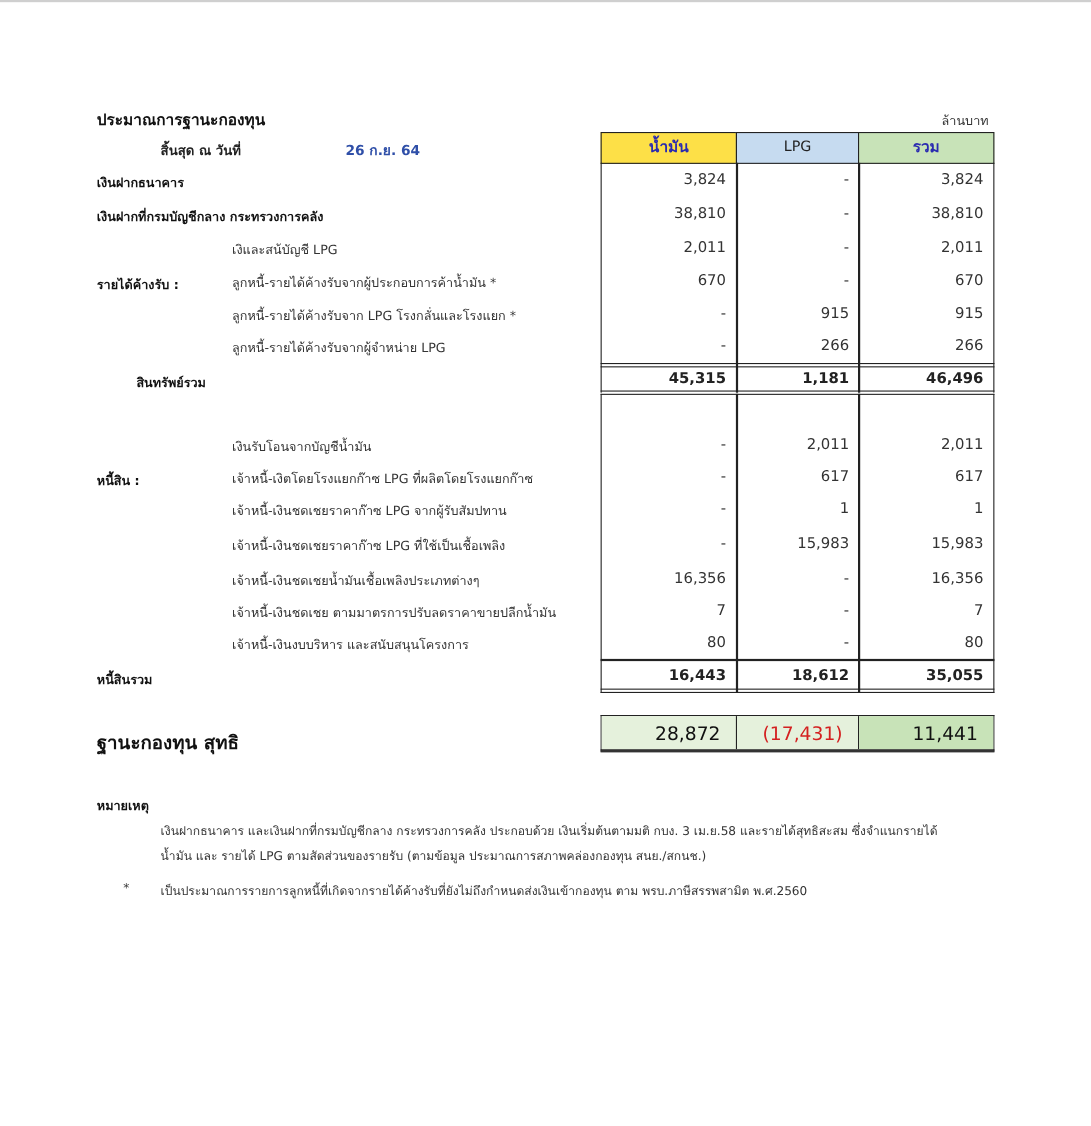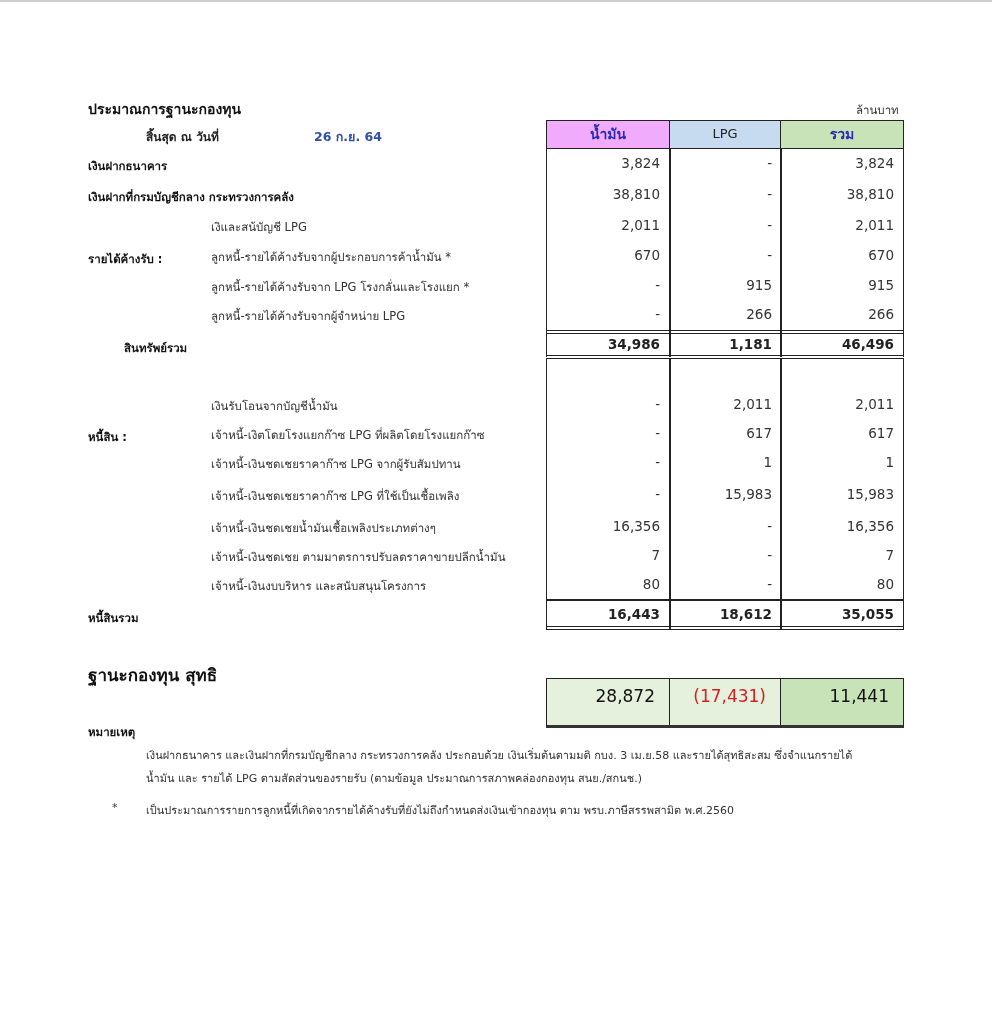--- a/index.html
+++ b/index.html
@@ -10,37 +10,37 @@
     .topline { position: absolute; left: 0; top: 0; width: 992px; height: 2px; background: #cfcfcf; }
     .abs { position: absolute; white-space: nowrap; }
     .title { left: 88px; top: 98px; font-size: 14px; font-weight: bold; color: #111; }
     .asof-label { left: 146px; top: 127px; font-size: 12px; font-weight: bold; color: #222; }
     .asof-date { left: 314px; top: 127px; font-size: 12.5px; font-weight: bold; color: #2f4fa8; }
     .unit { left: 856px; top: 101px; font-size: 11.5px; color: #333; }
     .lbl-b { font-size: 11.5px; font-weight: bold; color: #111; }
     .sub { left: 211px; font-size: 11.5px; color: #333; }
     .hdr { position: absolute; top: 120px; height: 29px; border: 1.5px solid #222; box-sizing: border-box;
            font-size: 14px; font-weight: bold; text-align: center; line-height: 26px; }
-    .hdr-oil { left: 546px; width: 124px; background: #f0abfc; color: #2a2ab0; }
+    .hdr-oil { left: 546px; width: 124px; background: #fde047; color: #2a2ab0; }
     .hdr-lpg { left: 669px; width: 112px; background: #c6dbf0; color: #222; font-weight: normal; font-size: 13px; }
     .hdr-tot { left: 780px; width: 124px; background: #c8e3b8; color: #2a2ab0; }
 
     .grid { position: absolute; left: 546px; width: 358px; box-sizing: border-box; border-left: 1.5px solid #222; border-right: 1.5px solid #222; }
     .vline { position: absolute; width: 1.5px; background: #222; }
     .hline { position: absolute; left: 546px; width: 358px; height: 1.5px; background: #222; }
     .dbl { position: absolute; left: 546px; width: 358px; height: 4px; border-top: 1.5px solid #222; border-bottom: 1.5px solid #222; box-sizing: border-box; }
 
     .num { position: absolute; font-size: 13.5px; color: #333; text-align: right; width: 100px; }
     .num.b { font-weight: bold; color: #222; }
     .c1 { left: 560px; }
     .c2 { left: 672px; }
     .c3 { left: 794px; }
 
-    .net-row { position: absolute; top: 650px; left: 546px; width: 358px; height: 50px; box-sizing: border-box;
-               border: 1.5px solid #222; border-bottom: 3px solid #333; display: flex; margin-top: 28px; }
+    .net-row { position: absolute; top: 650px; left: 546px; width: 358px; height: 34px; box-sizing: border-box;
+               border: 1.5px solid #222; border-bottom: 3px solid #333; display: flex; }
     .net-cell { height: 100%; box-sizing: border-box; font-size: 17px; text-align: right; padding-right: 14px; line-height: 35px; color: #111; }
     .net-c1 { width: 123px; background: #e5f1dc; border-right: 1.5px solid #222; }
     .net-c2 { width: 111px; background: #e5f1dc; border-right: 1.5px solid #222; color: #d42020; }
     .net-c3 { flex: 1; background: #c8e3b8; }
     .net-label { left: 88px; top: 661px; font-size: 17px; font-weight: bold; color: #111; }
 
     .note-h { left: 88px; top: 723px; font-size: 11.5px; font-weight: bold; color: #111; }
     .note { font-size: 11px; color: #333; }
   </style>
 </head>
@@ -95,21 +95,21 @@
 <div class="num c3" style="top:247px;">670</div>
 
 <div class="num c1" style="top:277px;">-</div>
 <div class="num c2" style="top:277px;">915</div>
 <div class="num c3" style="top:277px;">915</div>
 
 <div class="num c1" style="top:306px;">-</div>
 <div class="num c2" style="top:306px;">266</div>
 <div class="num c3" style="top:306px;">266</div>
 
-<div class="num b c1" style="top:336px;">34,986</div>
+<div class="num b c1" style="top:336px;">45,315</div>
 <div class="num b c2" style="top:336px;">1,181</div>
 <div class="num b c3" style="top:336px;">46,496</div>
 
 <div class="abs lbl-b" style="left:88px;top:428px;">หนี้สิน  :</div>
 <div class="abs sub" style="top:397px;">เงินรับโอนจากบัญชีน้ำมัน</div>
 <div class="abs sub" style="top:426px;">เจ้าหนี้-เงิตโดยโรงแยกก๊าซ LPG  ที่ผลิตโดยโรงแยกก๊าซ</div>
 <div class="abs sub" style="top:455px;">เจ้าหนี้-เงินชดเชยราคาก๊าซ LPG  จากผู้รับสัมปทาน</div>
 <div class="abs sub" style="top:487px;">เจ้าหนี้-เงินชดเชยราคาก๊าซ LPG  ที่ใช้เป็นเชื้อเพลิง</div>
 <div class="abs sub" style="top:519px;">เจ้าหนี้-เงินชดเชยน้ำมันเชื้อเพลิงประเภทต่างๆ</div>
 <div class="abs sub" style="top:548px;">เจ้าหนี้-เงินชดเชย ตามมาตรการปรับลดราคาขายปลีกน้ำมัน</div>

